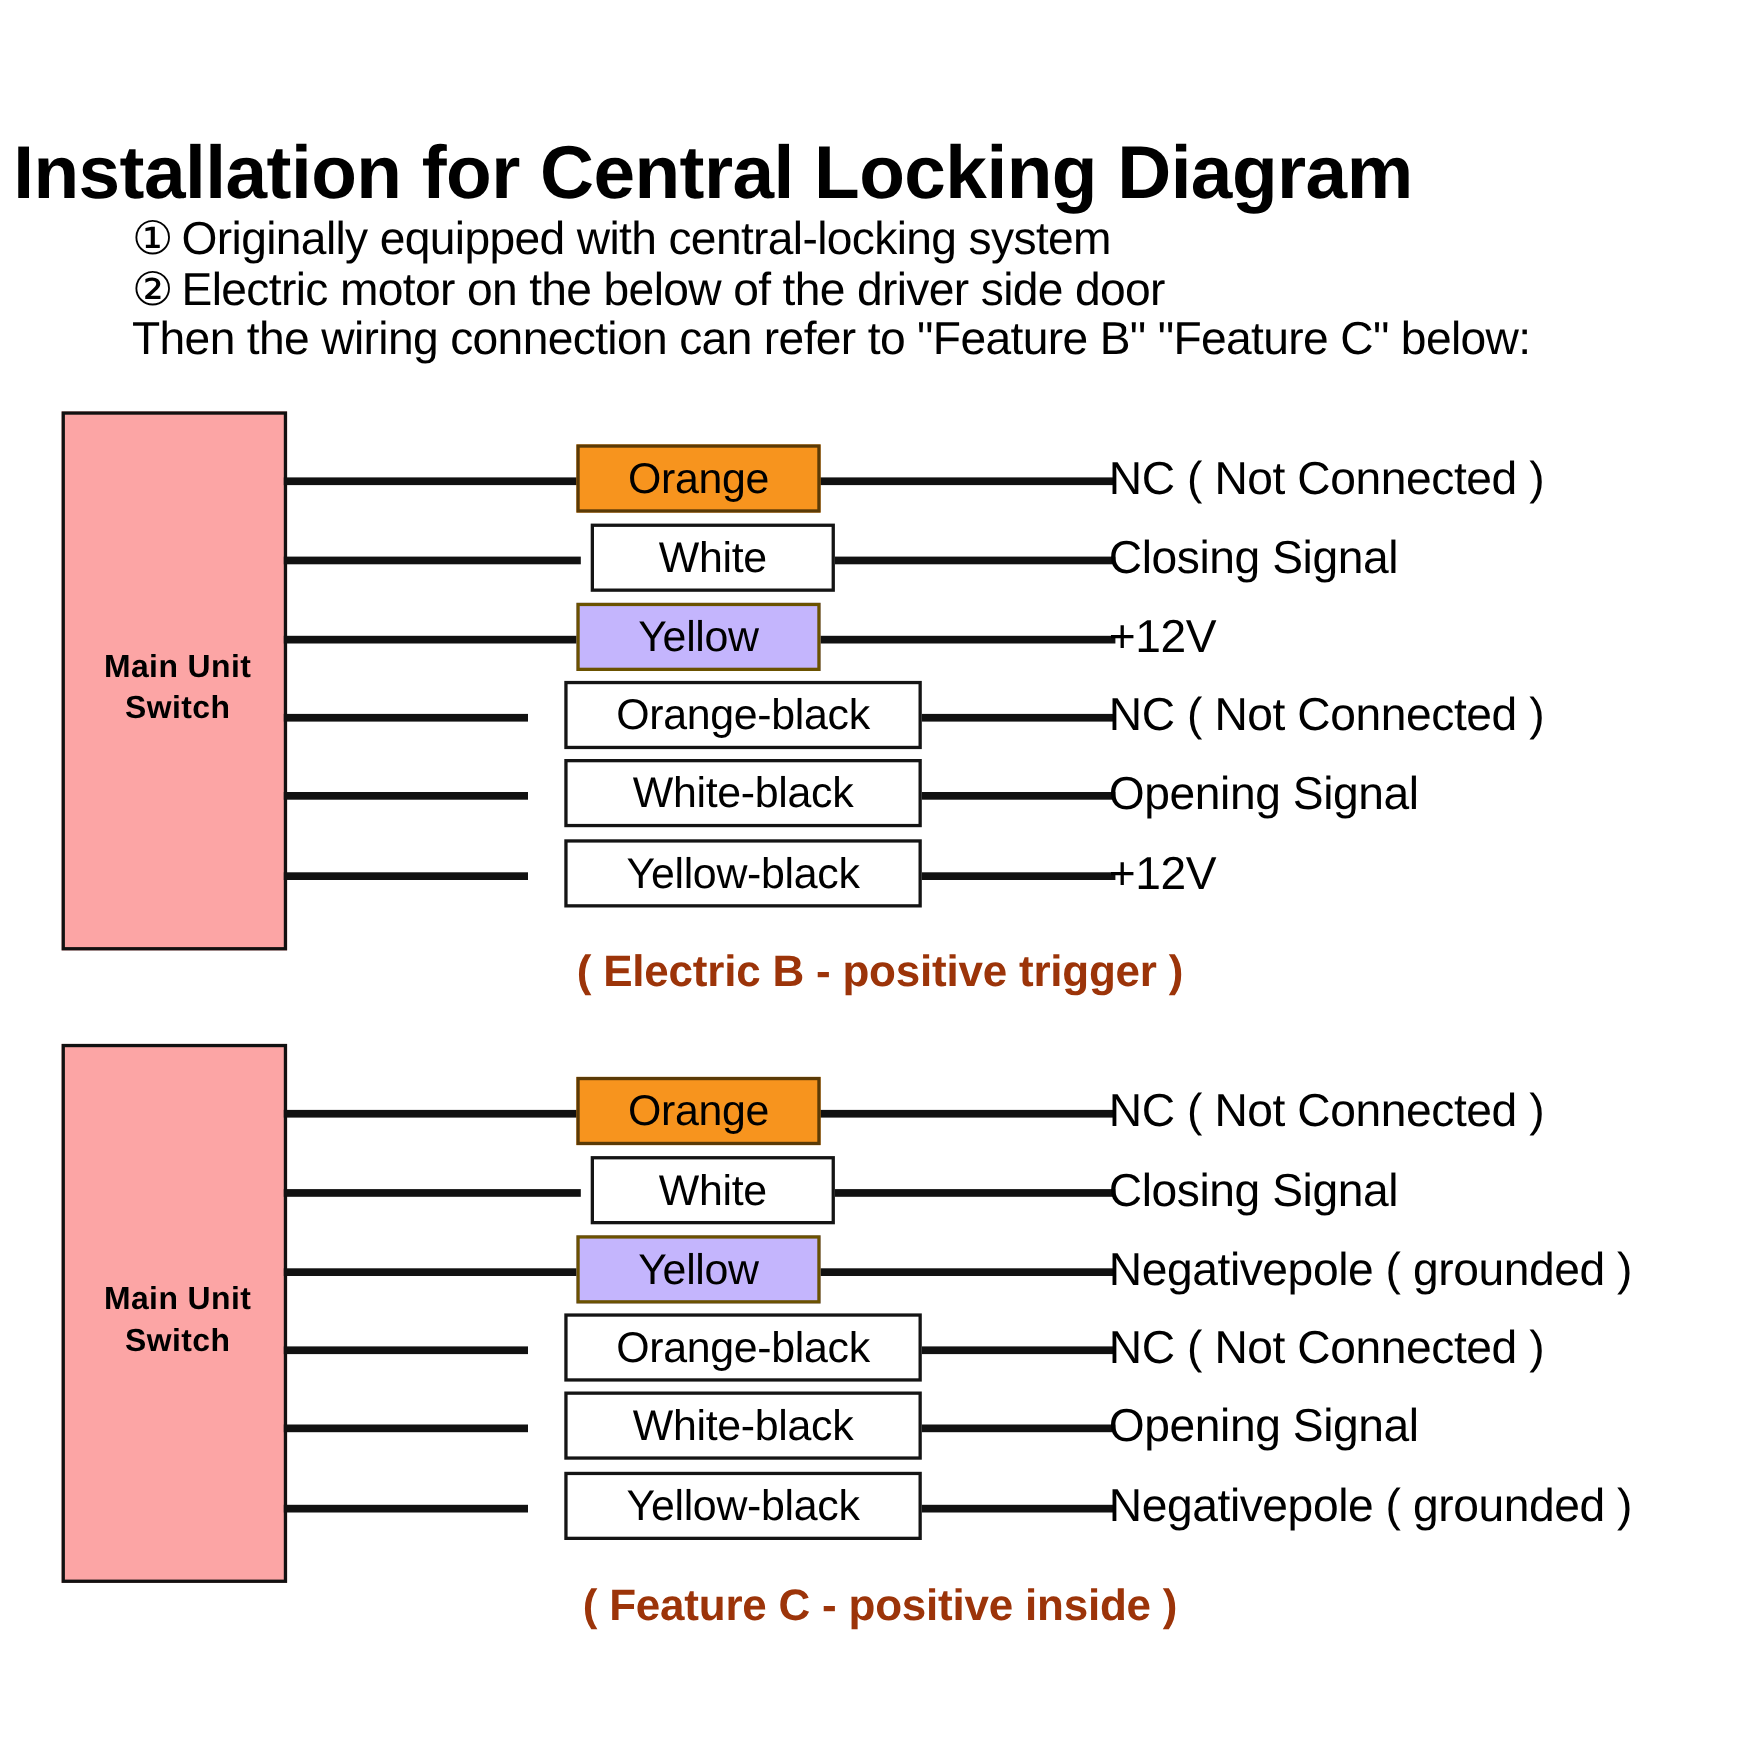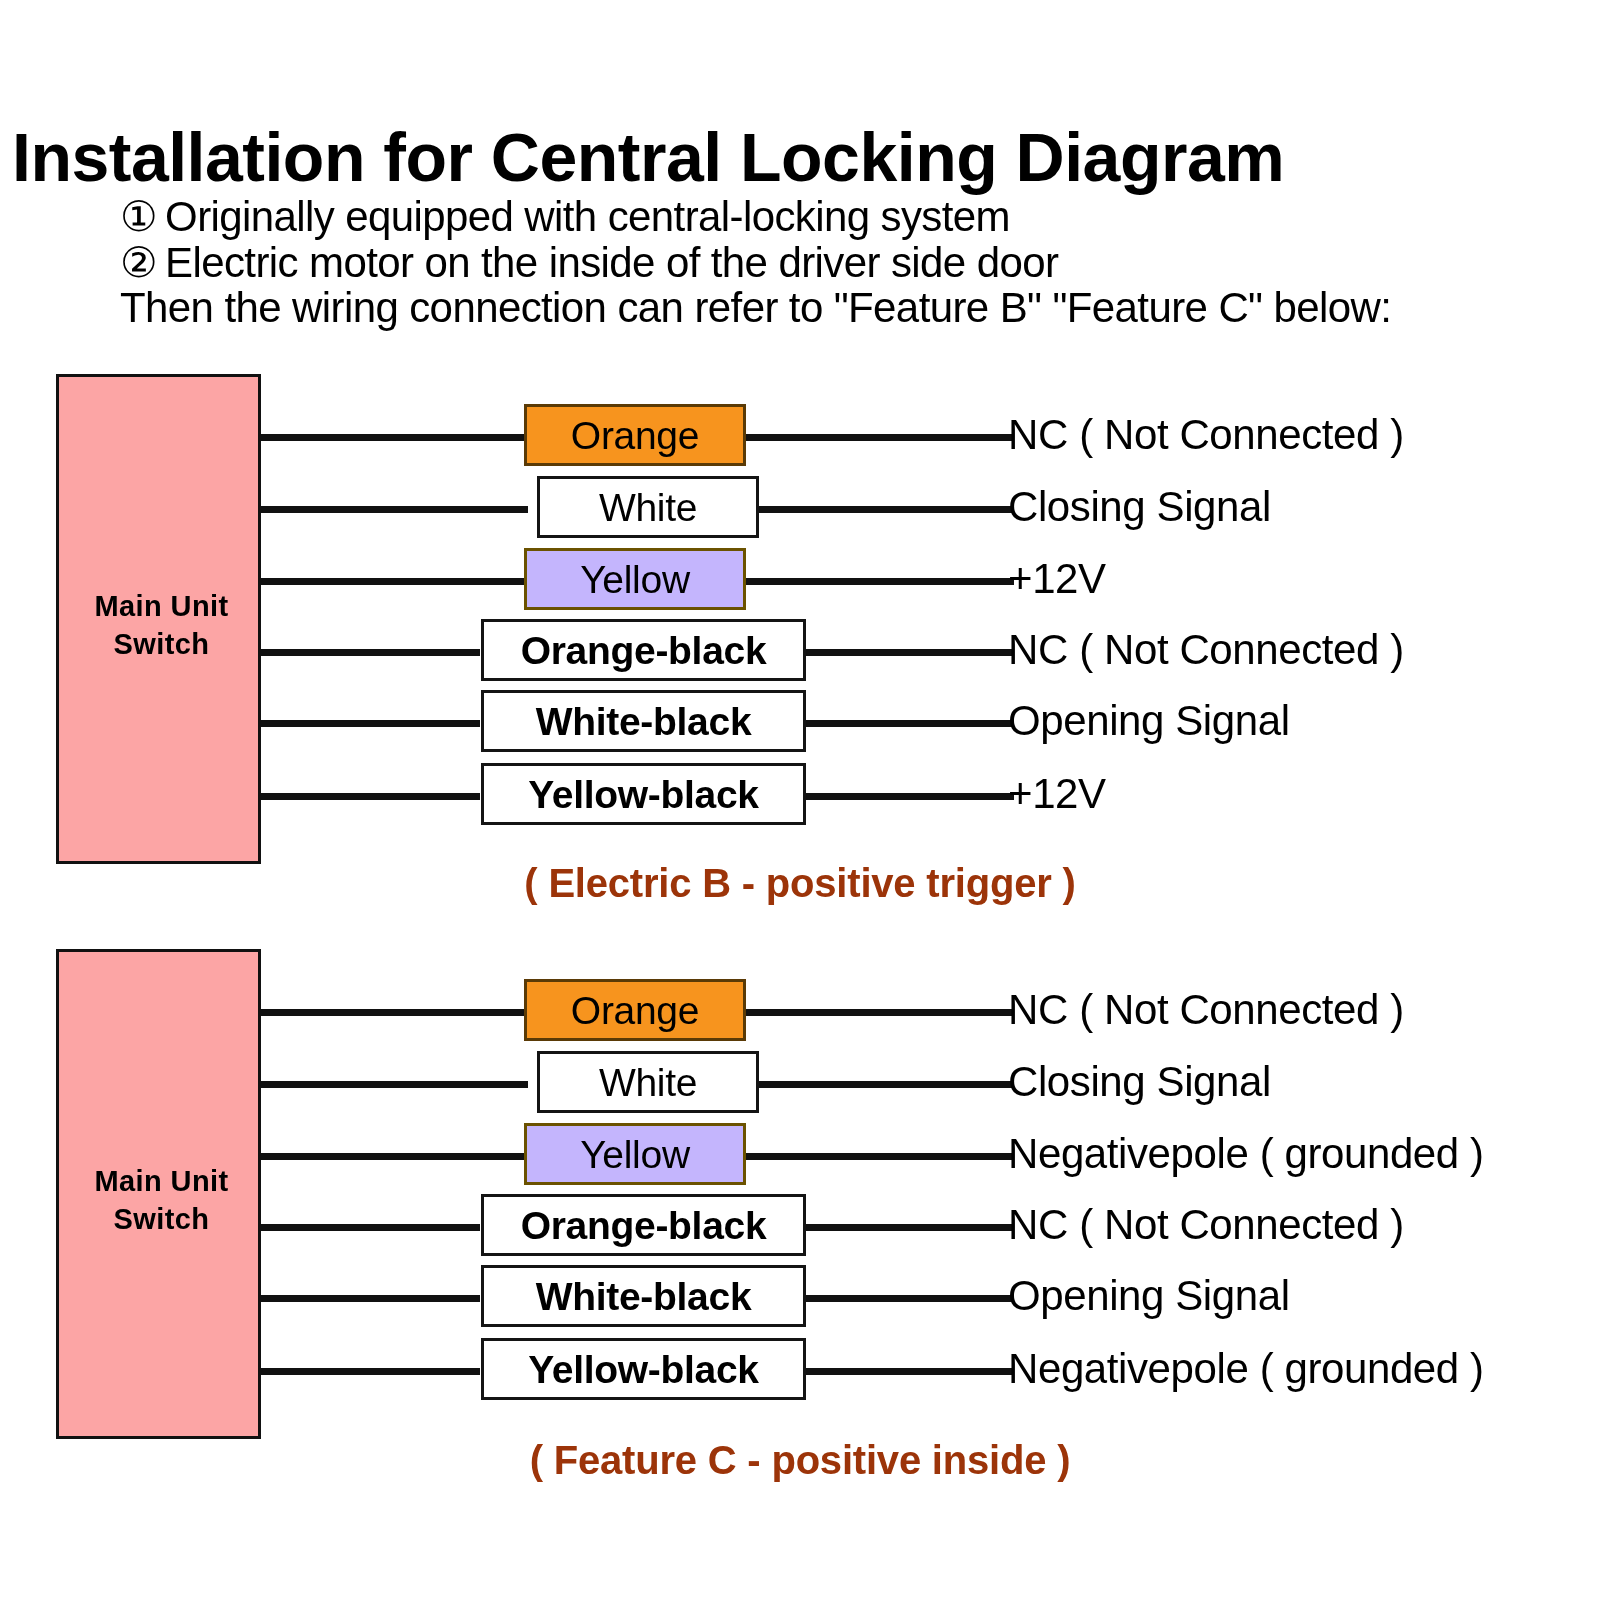--- a/index.html
+++ b/index.html
@@ -117,23 +117,22 @@
     white-space: nowrap;
   }
 
   
   .box-color {
     left: 524px;
     width: 222px;
   }
   
   .box-striped {
-    left: 468px;
+    left: 500px;
     width: 325px;
-    font-weight: bold;
   }
 
   .fill-orange { background: #F7941E; border-color: #5a3a06; }
   .fill-white  { background: #ffffff; margin-left: 13px; }
   .fill-yellow { background: #c4b5fd; border-color: #6b5200; }
 
   .function-label {
     position: absolute;
     top: 2px;
     left: 1008px;
@@ -159,21 +158,21 @@
 </style>
 </head>
 <body>
 
 <div id="page-title">Installation for Central Locking Diagram</div>
 
 <div class="header-line" id="header-line-1">
   <span class="circled-num">①</span><span>Originally equipped with central-locking system</span>
 </div>
 <div class="header-line" id="header-line-2">
-  <span class="circled-num">②</span><span>Electric motor on the inside of the driver side door</span>
+  <span class="circled-num">②</span><span>Electric motor on the below of the driver side door</span>
 </div>
 <div class="header-line" id="header-line-3">Then the wiring connection can refer to "Feature B" "Feature C" below:</div>
 
 <div class="diagram" id="diagram-feature-b">
   <div class="main-unit-box">
     <div class="main-unit-label">Main Unit<br>Switch</div>
   </div>
 
   <div class="wire-row" style="top:34px">
     <div class="wire-left" style="left:258px; width:270px;"></div>

